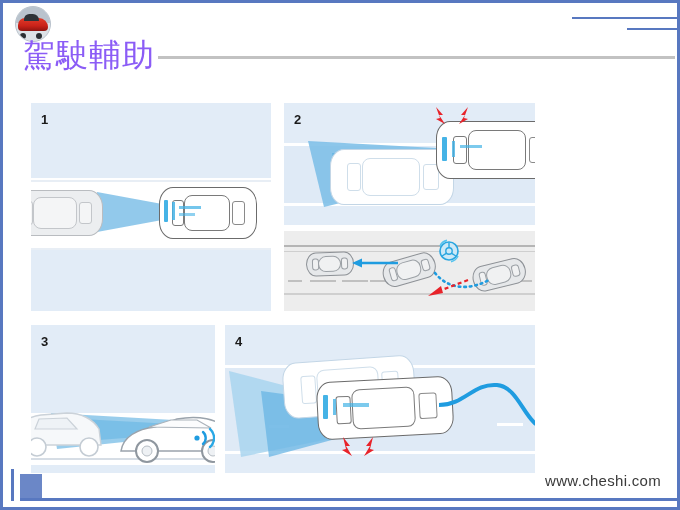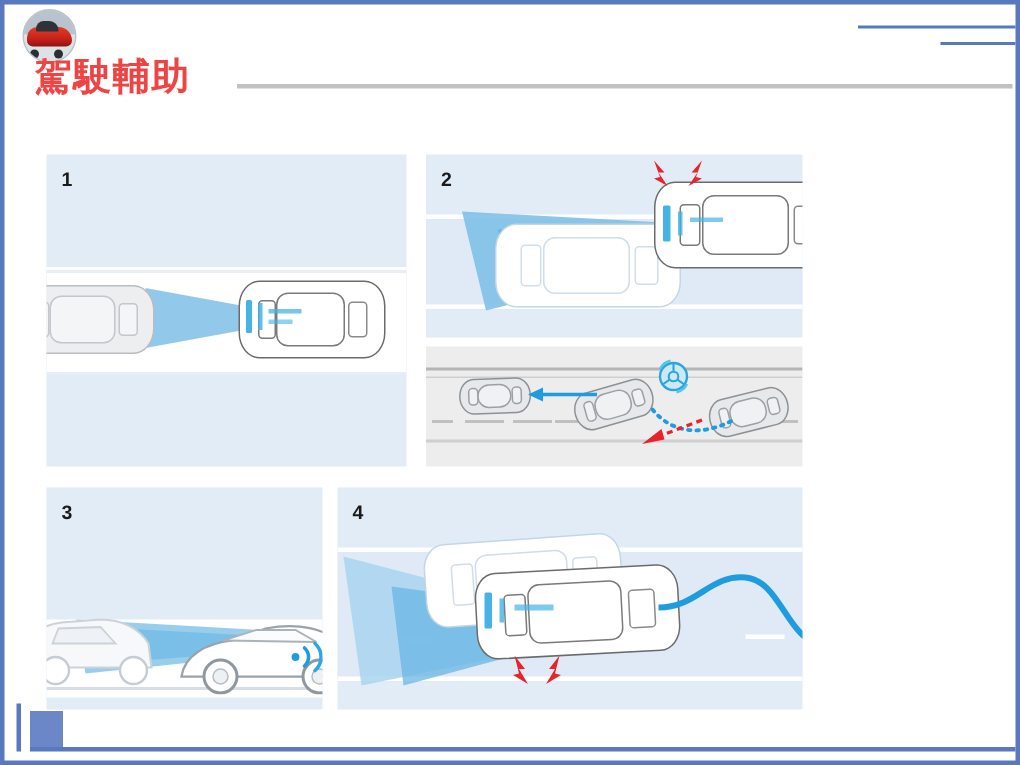--- a/index.html
+++ b/index.html
@@ -30,21 +30,21 @@
   }
   .logo .cab{
     position:absolute;left:8px;top:7px;width:15px;height:7px;
     background:#2d3338;border-radius:6px 7px 1px 1px;
   }
   .logo .w1,.logo .w2{position:absolute;bottom:2px;width:6px;height:6px;border-radius:50%;background:#2b2f33;}
   .logo .w1{left:4px;} .logo .w2{left:20px;}
 
   .page-title{
     position:absolute;left:20px;top:36px;
-    font-size:25px;font-weight:bold;color:#ef4444;
+    font-size:32px;font-weight:normal;color:#8b5cf6;
     letter-spacing:1px;line-height:1;
     white-space:nowrap;
   }
   .title-rule{
     position:absolute;left:155px;top:53px;right:2px;height:3px;
     background:#c2c2c2;
   }
   .tr-line1{position:absolute;right:0;top:14px;width:105px;height:2px;background:#5878c0;}
   .tr-line2{position:absolute;right:0;top:25px;width:50px;height:2px;background:#5878c0;}
 
@@ -315,17 +315,18 @@
     <svg style="position:absolute;left:214px;top:52px;width:110px;height:62px;" viewBox="0 0 110 62">
       <path d="M0,28 C26,28 34,6 58,8 C82,10 86,52 110,52" stroke="#1f9ce0" stroke-width="4" fill="none" stroke-linecap="round"></path>
     </svg>
 
     <svg style="position:absolute;left:110px;top:110px;width:46px;height:24px;" viewBox="0 0 46 24">
       <path d="M8,2 L15,11 L11,11 L17,21 L7,15 L11,14 Z" fill="#e8232a"></path>
       <path d="M38,2 L31,11 L35,11 L29,21 L39,15 L35,14 Z" fill="#e8232a"></path>
     </svg>
   </div>
 
+  <div class="footer-url">www.cheshi.com</div>
   <div class="footer-sq"></div>
   <div class="footer-bar"></div>
   <div class="footer-tick"></div>
 
 </div>
 
 </body></html>

